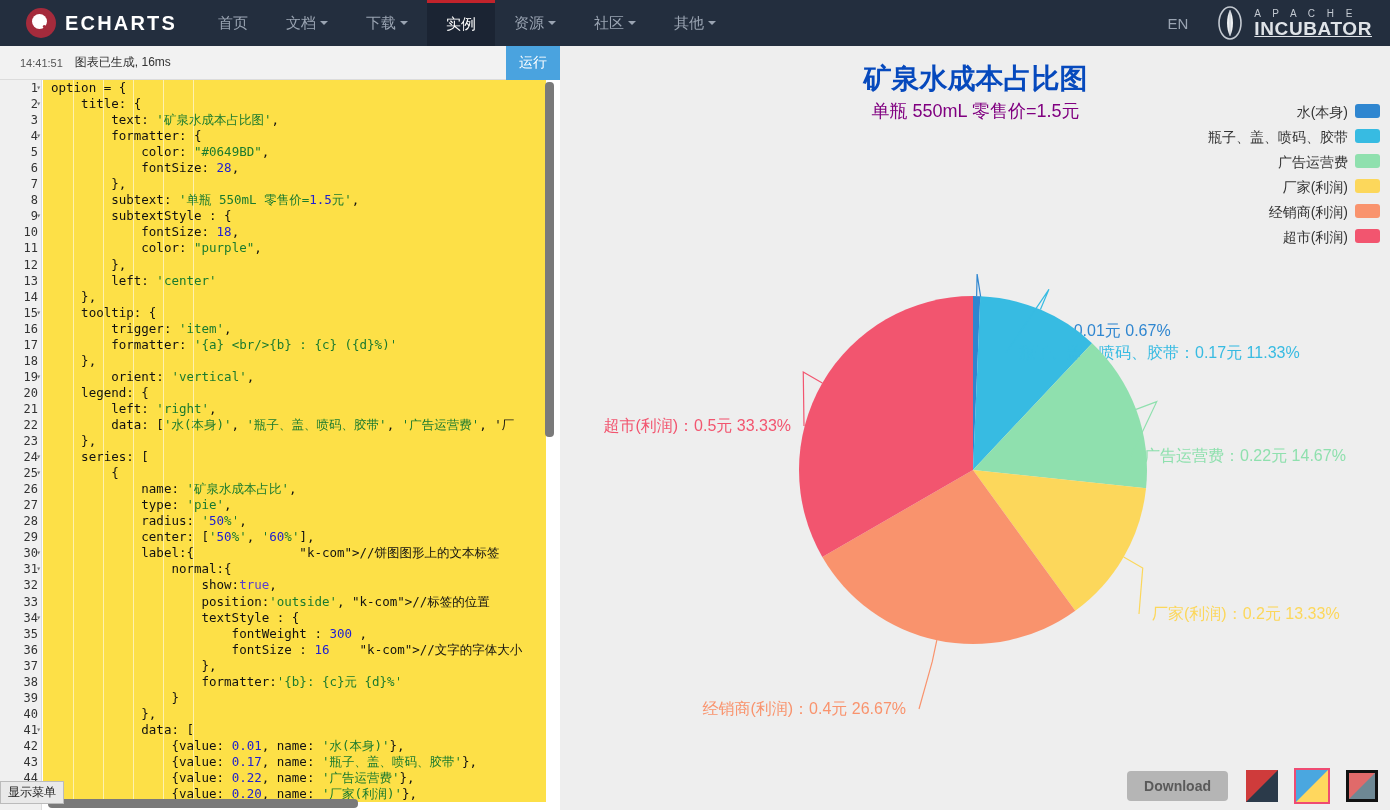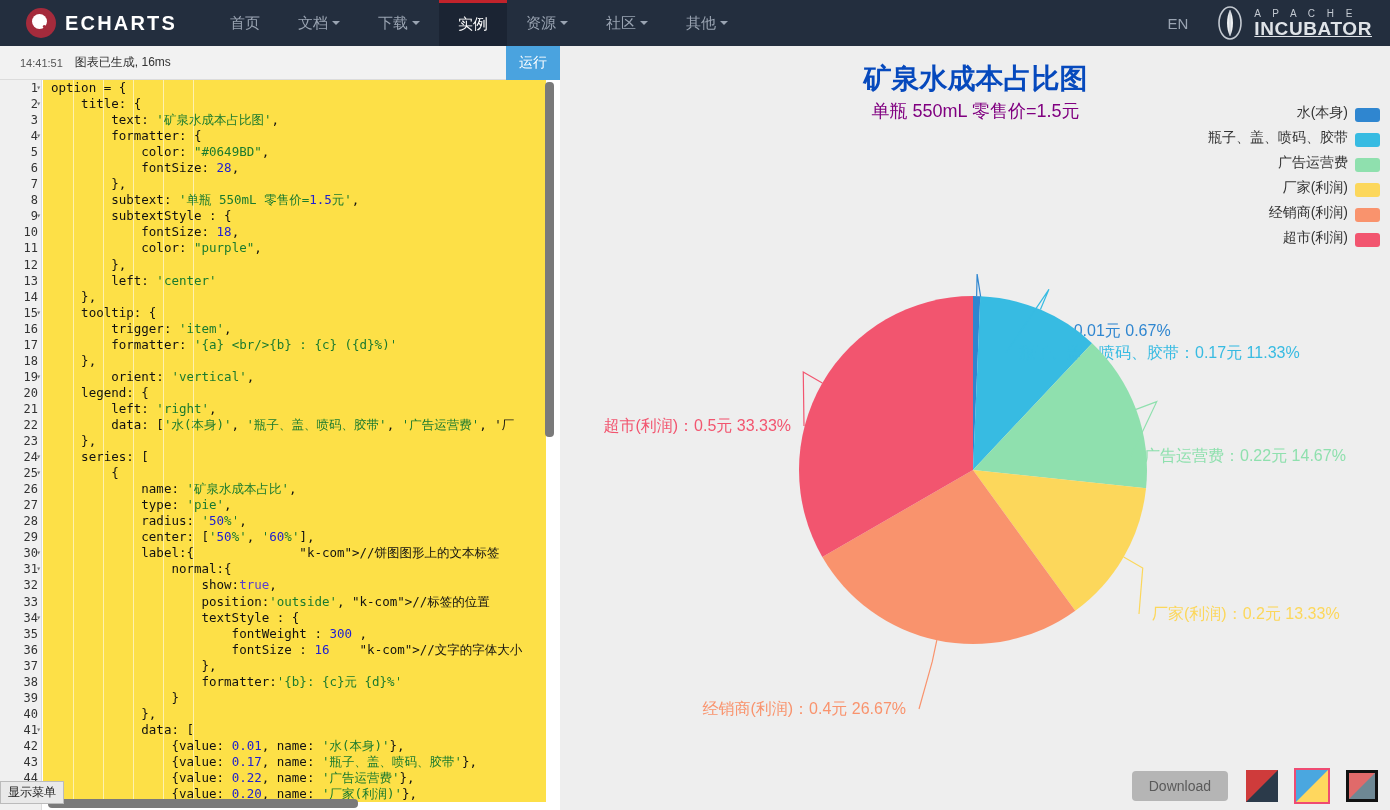--- a/index.html
+++ b/index.html
@@ -9,21 +9,21 @@
     font-family: "Liberation Sans", sans-serif;
     background: #eee;
   }
   #app { position: relative; width: 1390px; height: 810px; }
 
   
   .navbar {
     position: absolute; top: 0; left: 0;
     width: 1390px; height: 46px;
     background: #232e3e;
-    display: flex; align-items: stretch; gap: 12px;
+    display: flex; align-items: stretch;
   }
   .brand {
     display: flex; align-items: center;
     padding: 0 22px 0 26px; gap: 9px;
   }
   .brand-logo {
     width: 30px; height: 30px; border-radius: 50%;
     background: #a52b3c; position: relative; flex: none;
   }
   .brand-logo::after {
@@ -175,35 +175,35 @@
   }
   .chart-subtitle {
     position: absolute; top: 53px; left: 0; width: 829px;
     text-align: center; font-size: 18px;
   }
   .legend {
     position: absolute; right: 10px; top: 58px;
     display: flex; flex-direction: column; gap: 7px;
   }
   .legend-row {
-    display: flex; align-items: flex-end; justify-content: flex-end;
+    display: flex; align-items: flex-start; justify-content: flex-end;
     gap: 7px; cursor: pointer;
   }
   .legend-label {
     font-size: 14px; color: #333;
     font-family: "Liberation Sans", sans-serif;
   }
   .legend-swatch {
     width: 25px; height: 14px; border-radius: 3px; flex: none;
   }
   .pie-svg { position: absolute; left: 0; top: 0; }
 
   .dl-bar {
     position: absolute; right: 12px; bottom: 8px;
-    display: flex; align-items: center; gap: 18px;
+    display: flex; align-items: center; gap: 18px; font-weight: bold;
   }
   .dl-btn {
     background: #b5b5b5; color: #5a5a5a;
     font-size: 14px; padding: 7px 17px; border-radius: 4px;
     cursor: pointer;
   }
   .theme-sw {
     width: 32px; height: 32px; cursor: pointer;
     position: relative;
   }

